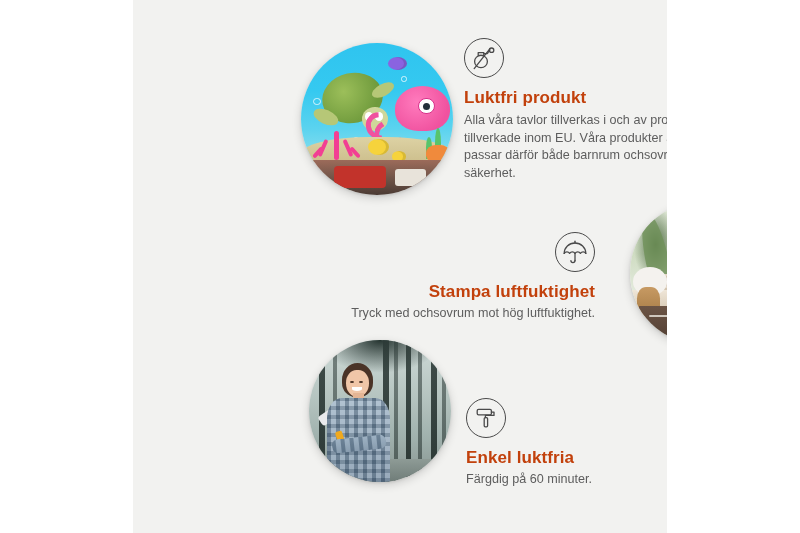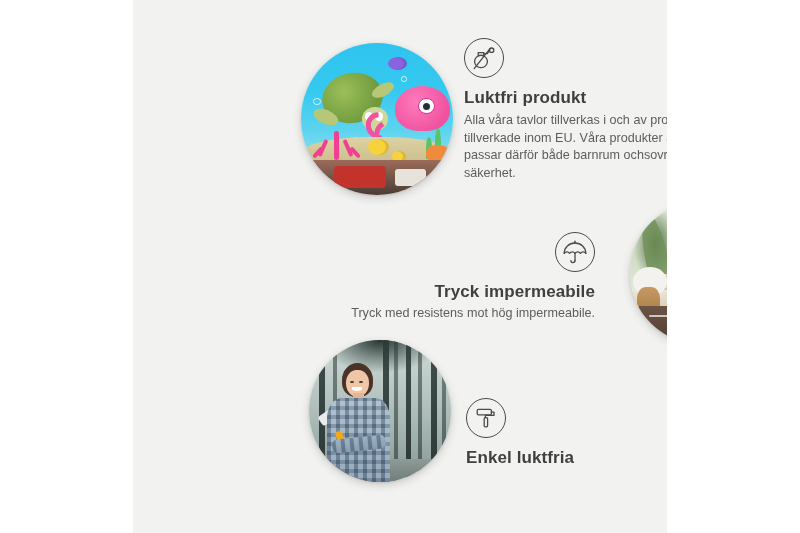--- a/index.html
+++ b/index.html
@@ -248,21 +248,21 @@
   }
 
   
   .feature { position: absolute; }
   .icon-ring {
     width: 40px; height: 40px; border-radius: 50%;
     border: 1.6px solid #4a4a4a;
     position: relative;
   }
   .feat-title {
-    font-size: 17px; font-weight: bold; color: #404040;
+    font-size: 17px; font-weight: bold; color: #c2410c;
     letter-spacing: .1px; line-height: 21px;
   }
   .feat-body {
     font-size: 12.6px; color: #5d5d5d; line-height: 17.5px;
   }
 
   #feature-odour { left: 331px; top: 38px; width: 282px; }
   #feature-odour .icon-ring { margin-bottom: 9px; }
   #feature-odour .feat-title { margin-bottom: 4px; }
 
@@ -334,22 +334,22 @@
     <div class="feature" id="feature-water">
       <div class="icon-ring">
         <svg class="glyph" width="28" height="28" viewBox="0 0 28 28" fill="none" stroke="#4a4a4a" stroke-width="1.3" stroke-linecap="round" stroke-linejoin="round">
           <path d="M3.2 15.4C3.2 9.4 8 5 14 5s10.8 4.4 10.8 10.4"></path>
           <path d="M3.2 15.4c1.4-2.1 4.1-2.1 5.4 0 1.4-2.1 4.1-2.1 5.4 0 1.4-2.1 4.1-2.1 5.4 0 1.4-2.1 4.1-2.1 5.4 0"></path>
           <path d="M14 15.4v7.1"></path>
           <path d="M14 22.5c0 1.3-1 2.1-2.1 2.1s-2-0.8-2-2"></path>
           <path d="M14 5V3.2"></path>
         </svg>
       </div>
-      <div class="feat-title">Tryck impermeabile</div>
-      <div class="feat-body">Tryck med resistens mot hög impermeabile.</div>
+      <div class="feat-title">Stampa luftfuktighet</div>
+      <div class="feat-body">Tryck med ochsovrum mot hög luftfuktighet.</div>
     </div>
 
     <div class="photo" id="photo-bath">
       <div class="inner">
         <div class="bath-wall"></div>
         <div class="bath-leaf bl1"></div>
 
         <div class="bath-splash"></div>
 
         <div class="bath-counter"></div>
@@ -390,16 +390,17 @@
 
     <div class="feature" id="feature-mount">
       <div class="icon-ring">
         <svg class="glyph" width="26" height="26" viewBox="0 0 26 26" fill="none" stroke="#4a4a4a" stroke-width="1.3" stroke-linecap="round" stroke-linejoin="round">
           <rect x="4.2" y="4.4" width="14.2" height="5.4" rx="1.4"></rect>
           <path d="M18.4 7.1h2.6v3.3h-8.6v2.2"></path>
           <rect x="11.2" y="12.6" width="3.4" height="9.2" rx="1.1"></rect>
         </svg>
       </div>
       <div class="feat-title">Enkel luktfria</div>
+      <div class="feat-body">Färgdig på 60 minuter.</div>
     </div>
 
   </div>
 </div>
 
 </body></html>

